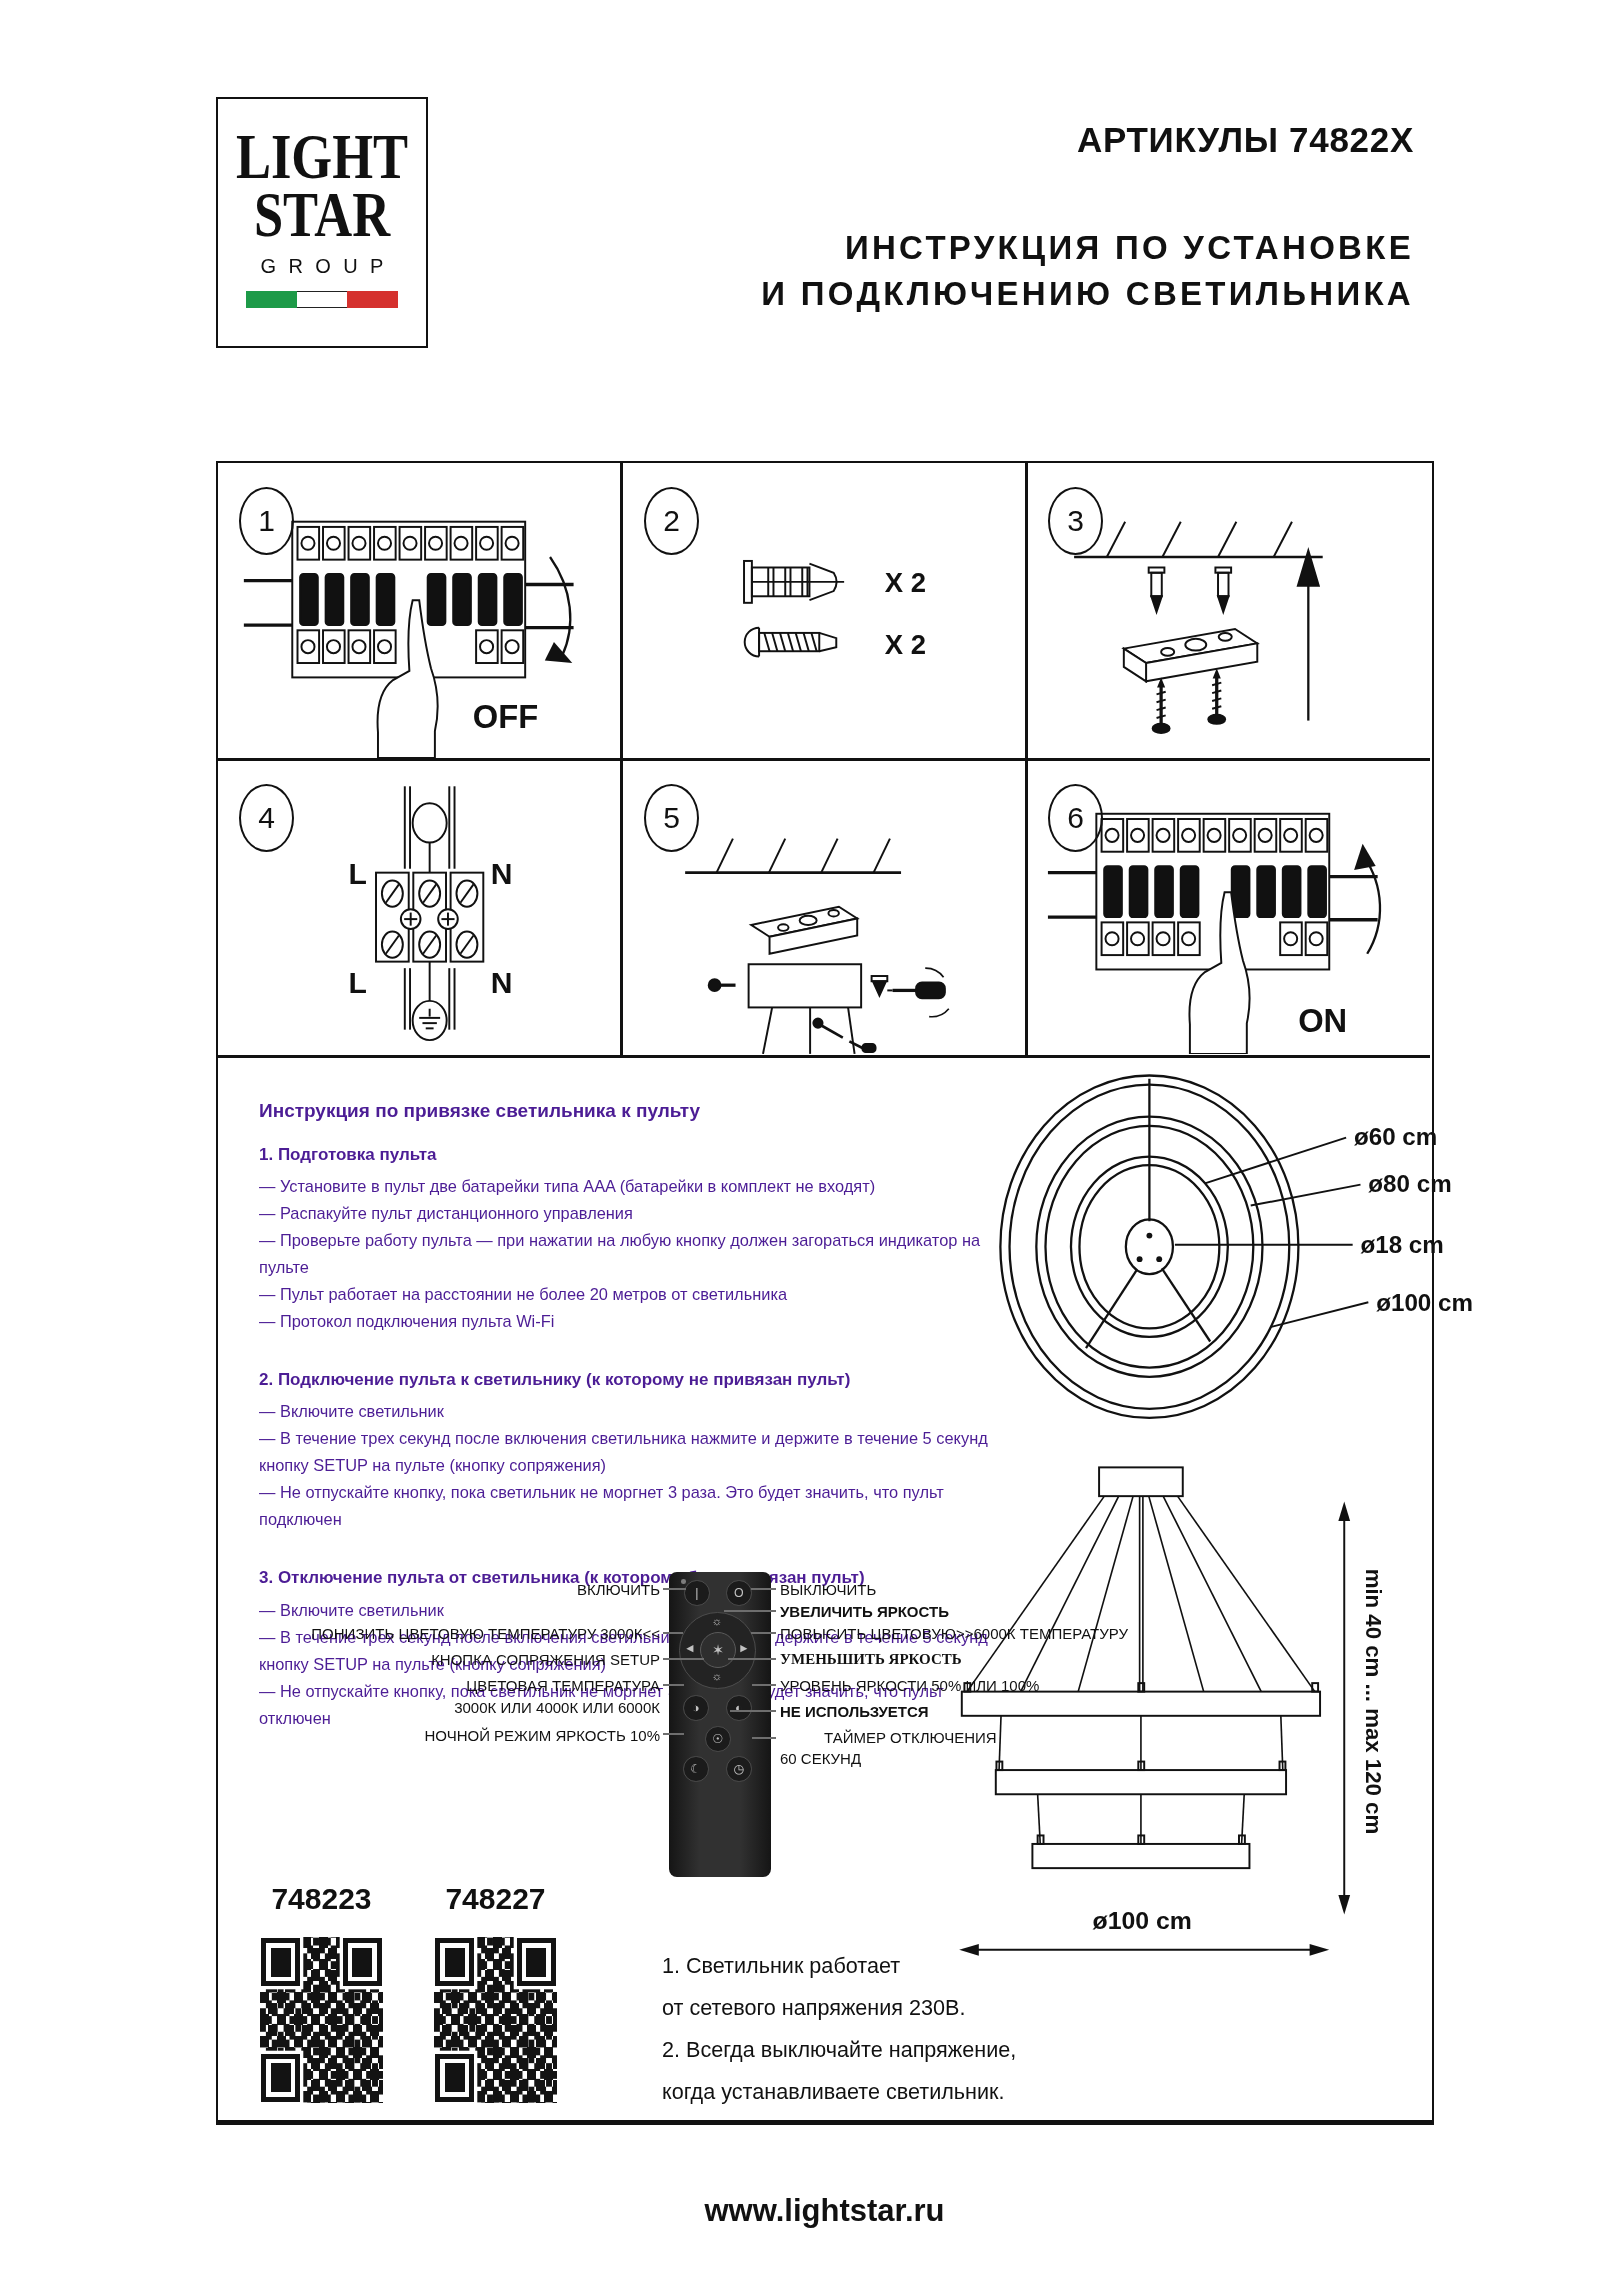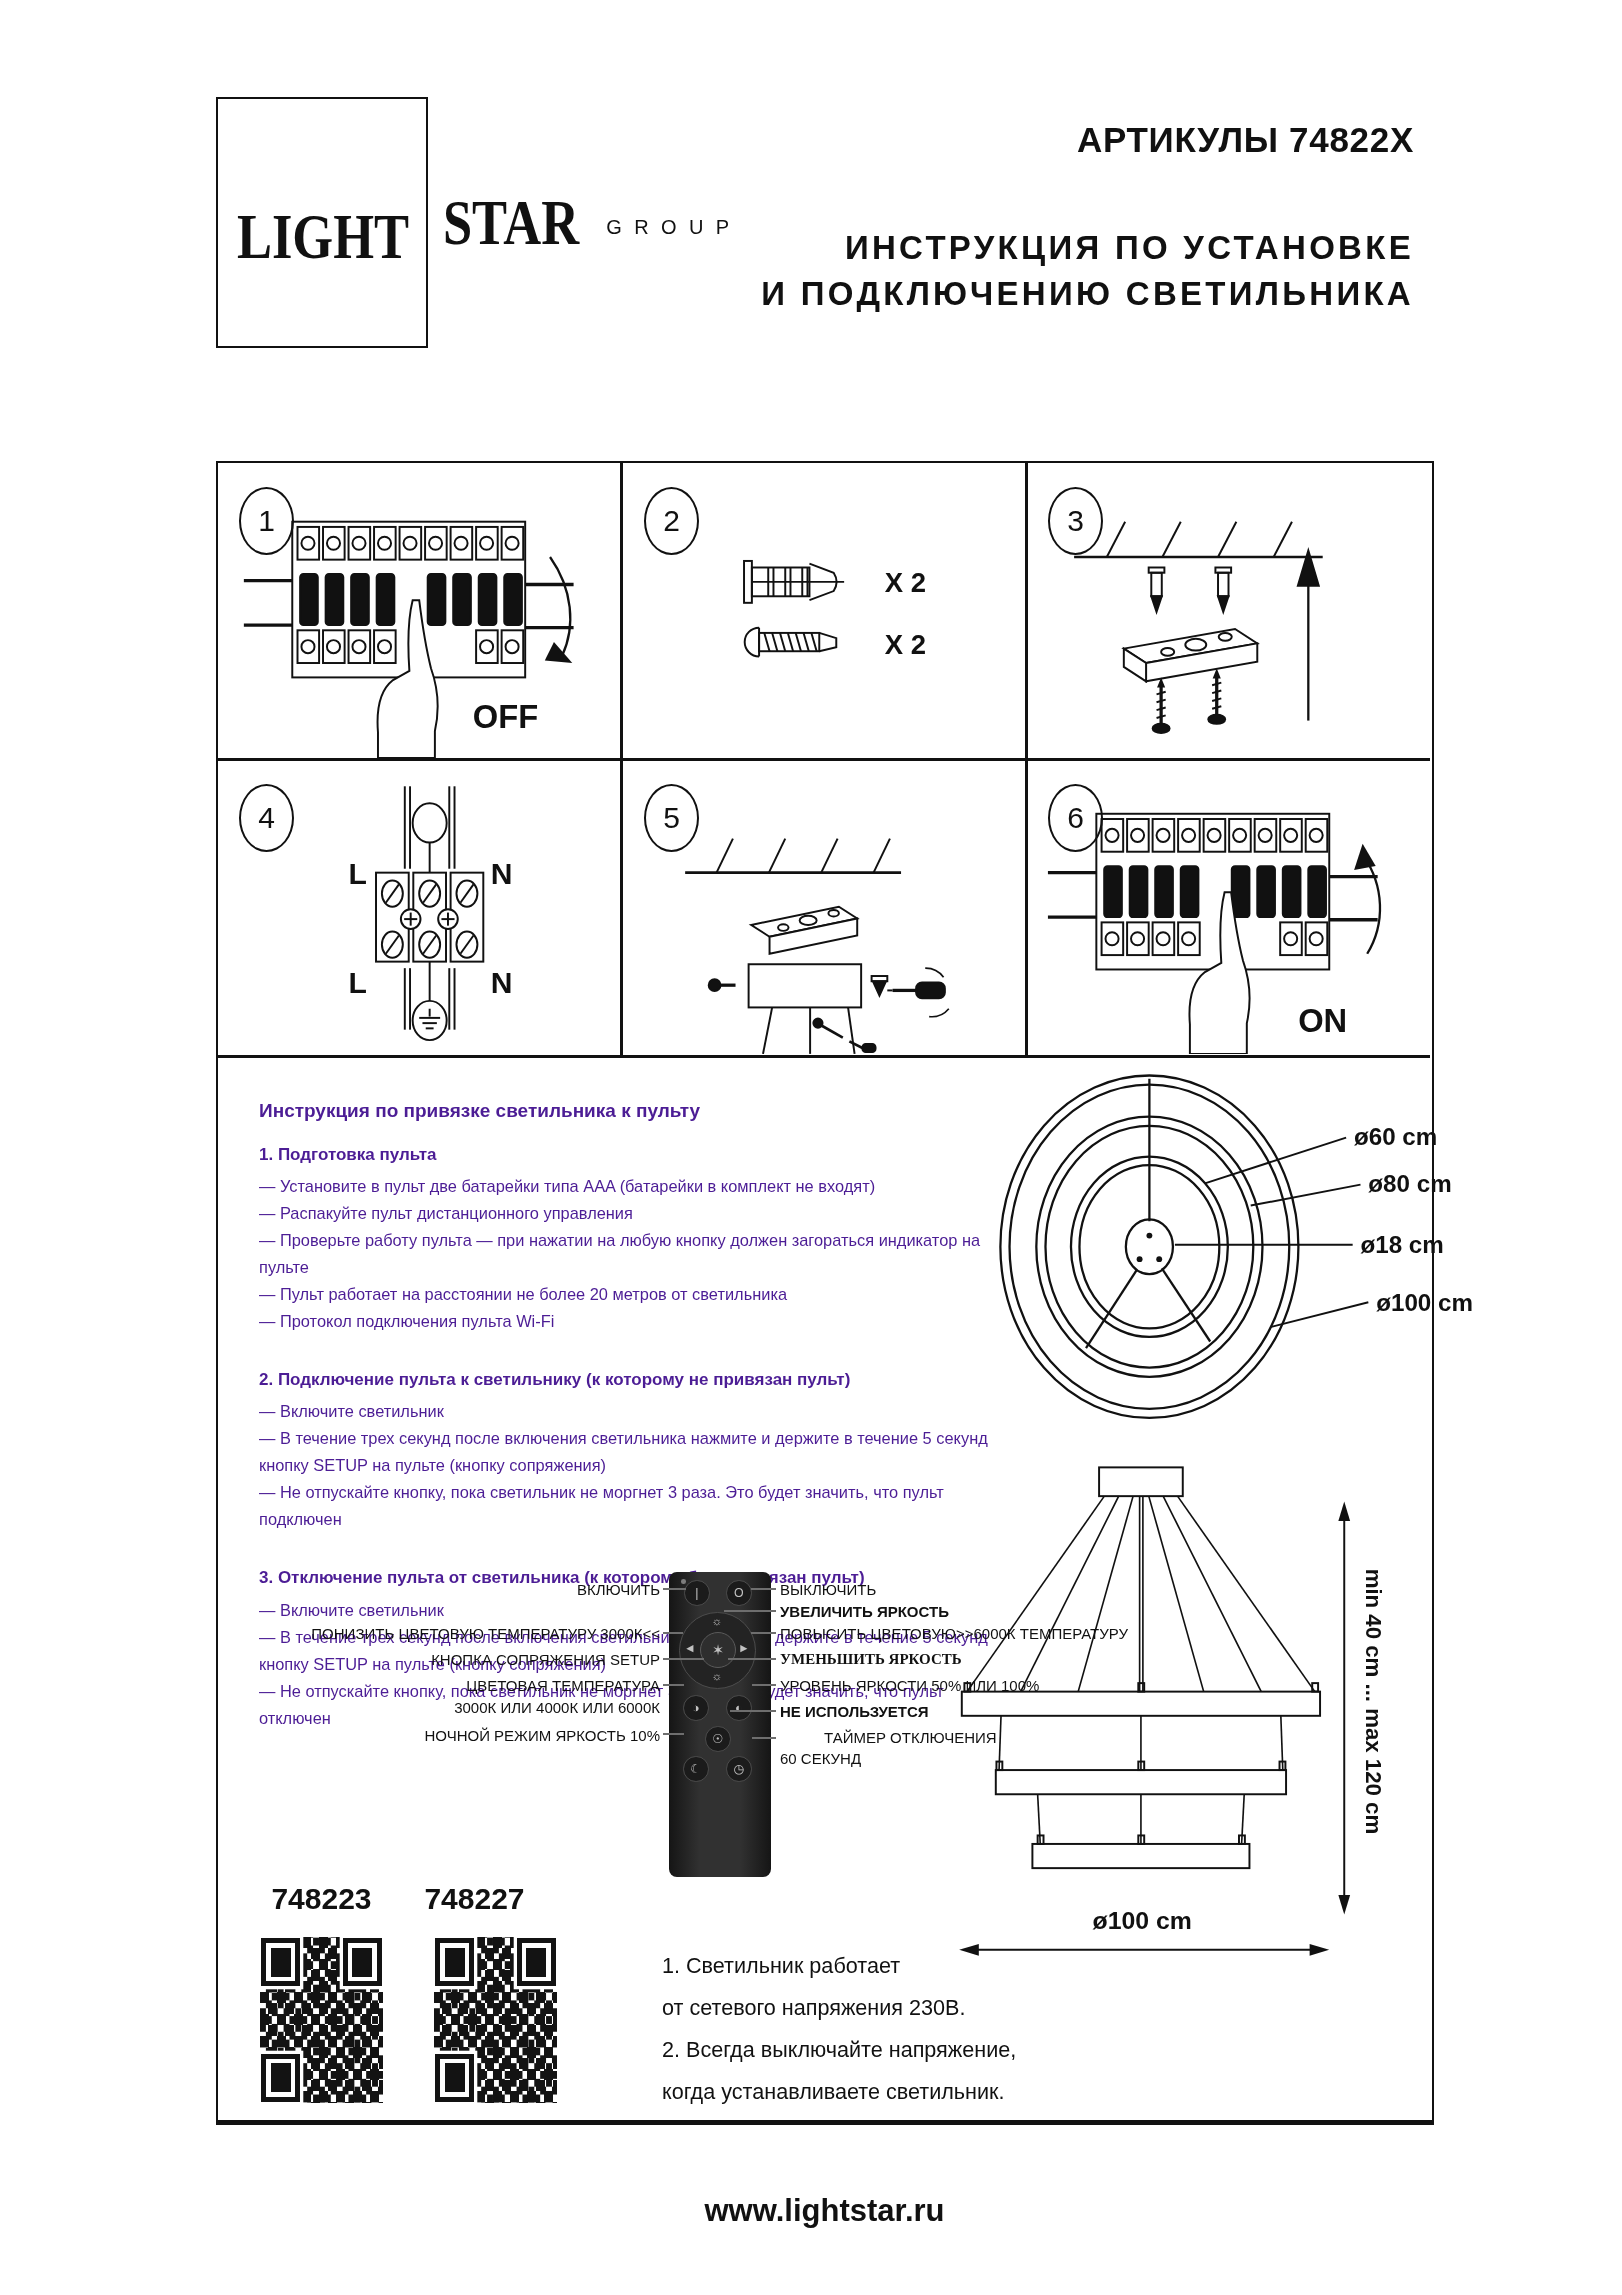--- a/index.html
+++ b/index.html
@@ -1,21 +1,21 @@
 <!DOCTYPE html>
 <html style="font-size:10.5px"><head>
 <meta charset="utf-8">
 <style>
   html,body{margin:0;padding:0;background:#888;}
   .page{position:relative;width:1623px;height:2295px;background:#fff;color:#111;
         font-family:"Liberation Sans",sans-serif;overflow:hidden;}
   .abs{position:absolute;}
   
   .logo-box{position:absolute;left:216px;top:97px;width:208px;height:247px;border:2px solid #111;
-            display:flex;flex-direction:row;align-items:center;}
+            display:flex;flex-direction:column;align-items:center;}
   .logo-word{font-family:"Liberation Serif",serif;font-weight:bold;font-size:64px;line-height:58px;
              transform:scaleX(.82);color:#111;}
   .logo-word.first{margin-top:29px;}
   .logo-group{font-size:20px;letter-spacing:12.4px;margin-top:10.5px;padding-left:12.4px;color:#111;}
   .flag{display:flex;width:152px;height:17.7px;margin-top:13px;}
   .flag span{flex:1;}
   .flag .g{background:#1d9a48;}
   .flag .w{background:#fff;border-top:1.3px solid #222;border-bottom:1.3px solid #222;}
   .flag .r{background:#d5312e;}
   .title-block{position:absolute;left:720px;right:209px;top:99px;text-align:right;}
@@ -497,21 +497,21 @@
     </g>
     <polygon points="615,74 606,104 624,104" fill="#111"></polygon>
     <polygon points="615,706 606,676 624,676" fill="#111"></polygon>
     <polygon points="26,760 56,751 56,769" fill="#111"></polygon>
     <polygon points="592,760 562,751 562,769" fill="#111"></polygon>
     <text x="648" y="380" font-size="34" font-weight="bold" fill="#111" text-anchor="middle" transform="rotate(90 648 380)">min 40 cm ... max 120 cm</text>
     <text x="306" y="728" font-size="38" font-weight="bold" fill="#111" text-anchor="middle">ø100 cm</text>
   </svg>
 
   <div class="code-num" style="left:260px;top:1882px;">748223</div>
-  <div class="code-num" style="left:413px;top:1882px;text-align:center;">748227</div>
+  <div class="code-num" style="left:434px;top:1882px;text-align:center;">748227</div>
   <div class="qr" style="left:260px;top:1937px;">
     <div class="f tl"></div>
     <div class="f tr"></div>
     <div class="f bl"></div>
   </div>
   <div class="qr" style="left:434px;top:1937px;">
     <div class="f tl"></div>
     <div class="f tr"></div>
     <div class="f bl"></div>
   </div>

